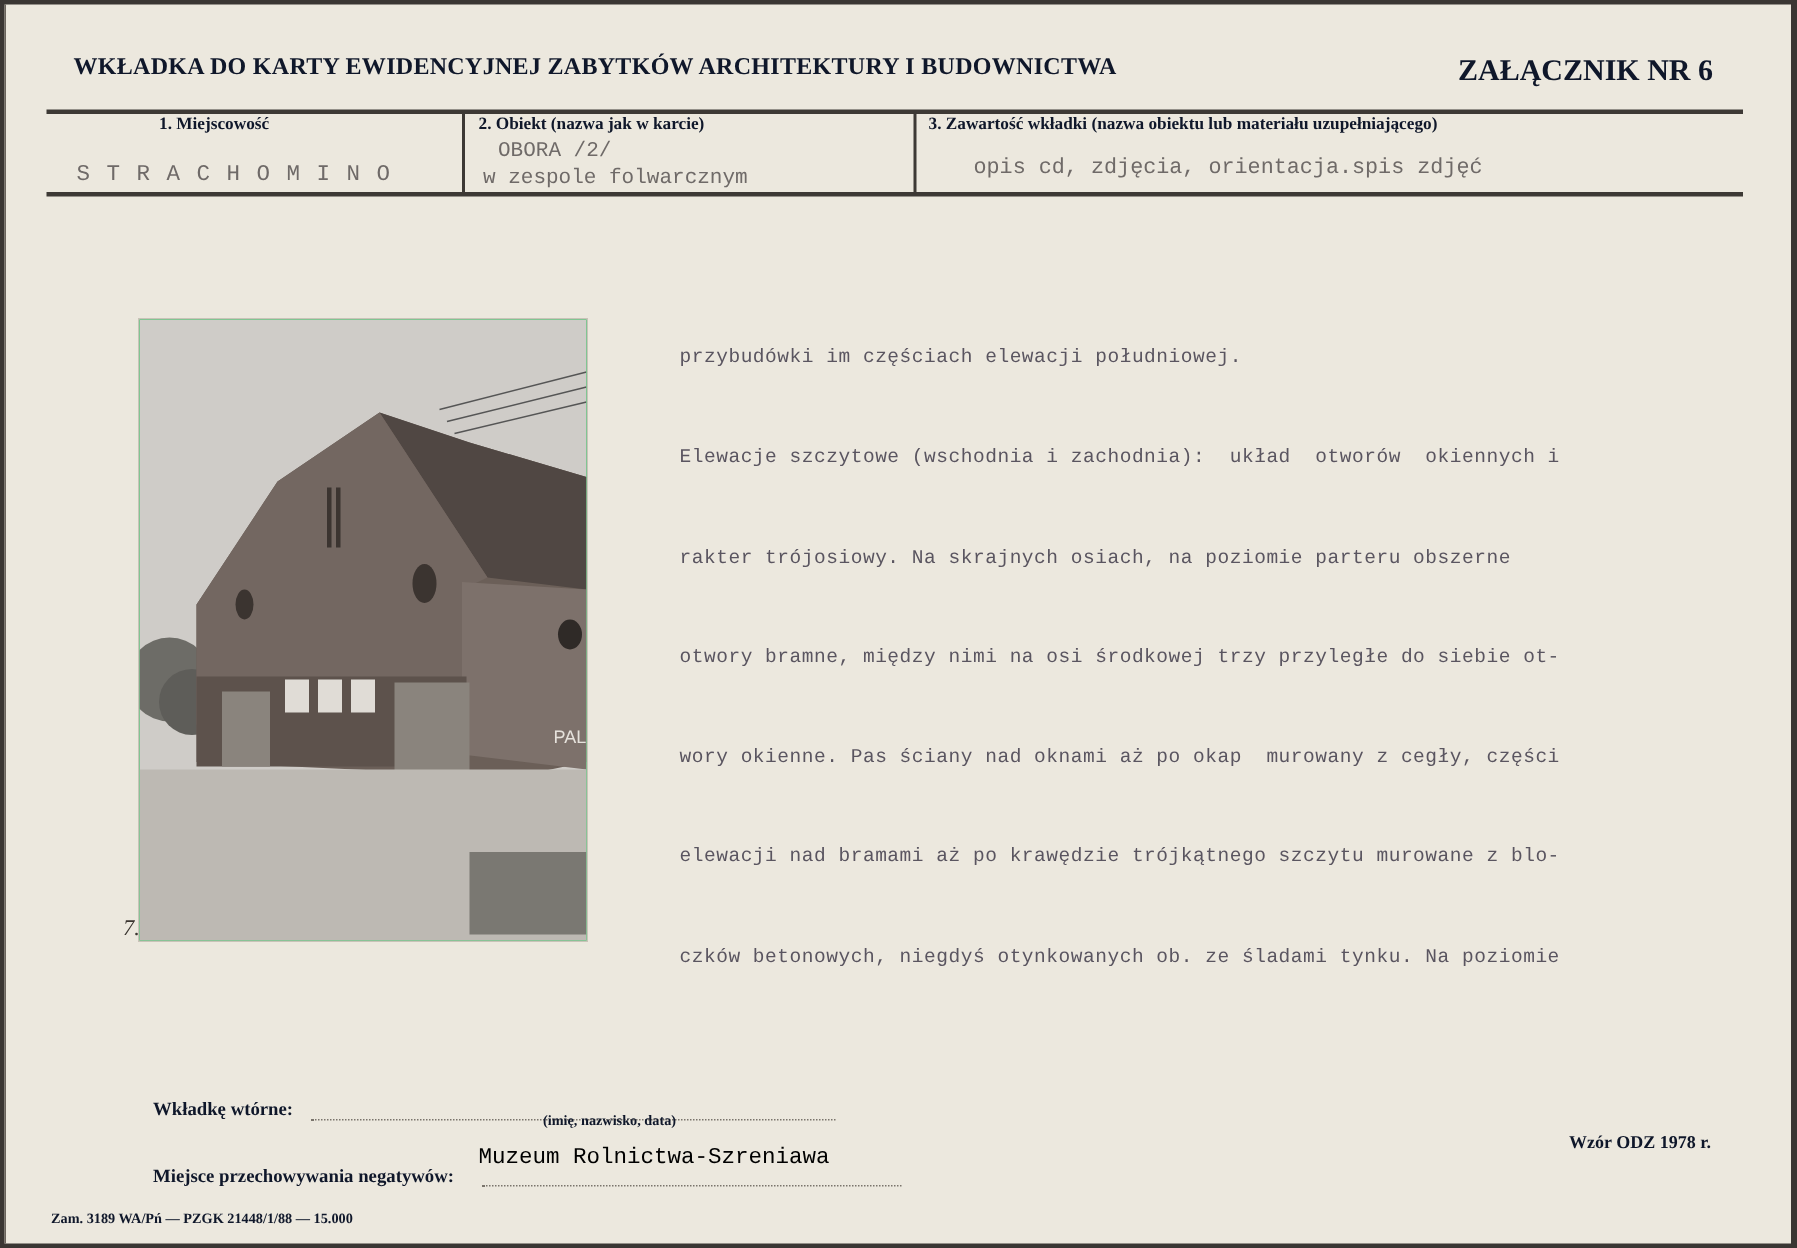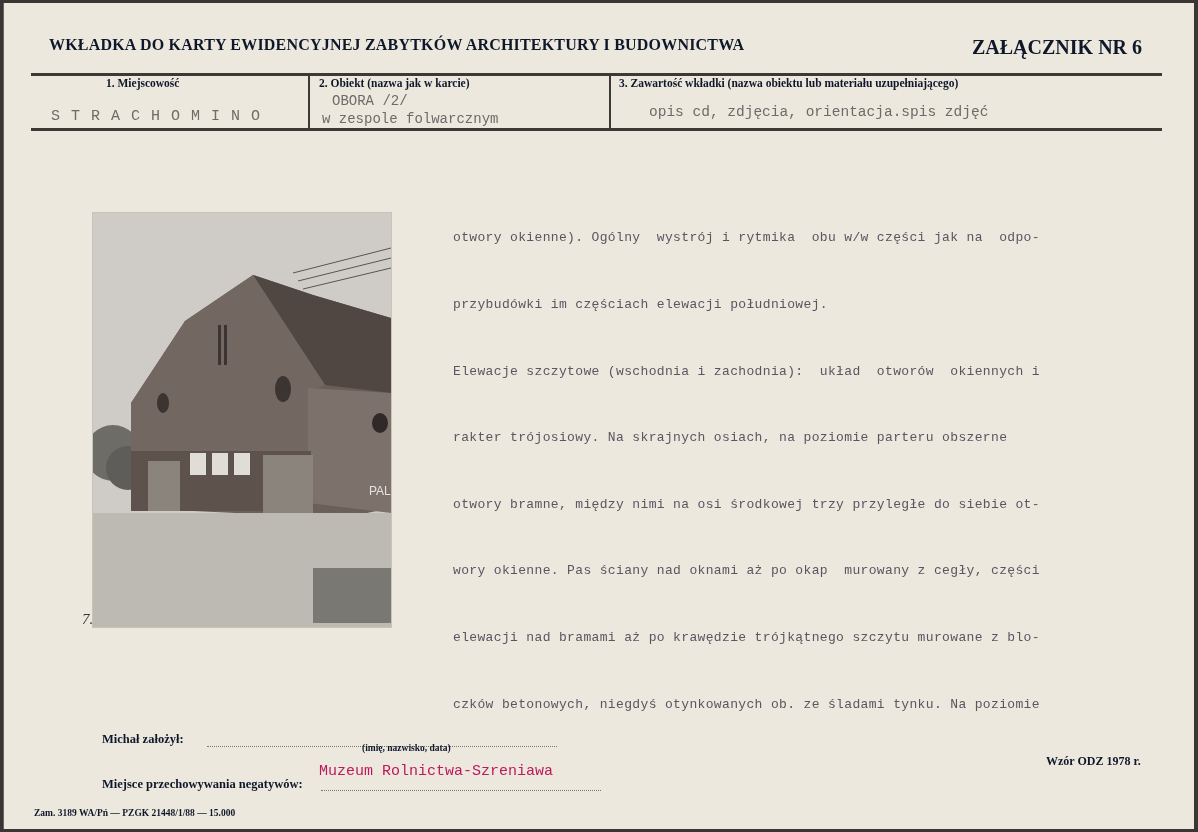--- a/index.html
+++ b/index.html
@@ -69,40 +69,39 @@
       <rect x="125" y="112" width="3" height="40" fill="#3b3430"></rect>
       <rect x="131" y="112" width="3" height="40" fill="#3b3430"></rect>
       <rect x="0" y="300" width="298" height="114" fill="#bdb9b3"></rect>
       <rect x="220" y="355" width="78" height="55" fill="#7a7872"></rect>
       <text x="276" y="282" font-size="12" fill="#e6e2dc" font-family="Liberation Sans, sans-serif">PAL</text>
     </svg>
   </div>
   <div class="photo-num">7.</div>
 
   <div class="body-text mono">
-    <div>otwory okienne). Ogólny  wystrój i rytmika  obu w/w części jak na  odpo-</div>
     <div>przybudówki im częściach elewacji południowej.</div>
     <div>Elewacje szczytowe (wschodnia i zachodnia):  układ  otworów  okiennych i</div>
     <div>rakter trójosiowy. Na skrajnych osiach, na poziomie parteru obszerne</div>
     <div>otwory bramne, między nimi na osi środkowej trzy przyległe do siebie ot-</div>
     <div>wory okienne. Pas ściany nad oknami aż po okap  murowany z cegły, części</div>
     <div>elewacji nad bramami aż po krawędzie trójkątnego szczytu murowane z blo-</div>
     <div>czków betonowych, niegdyś otynkowanych ob. ze śladami tynku. Na poziomie</div>
     
     
     
     
     
     
     
   </div>
 
-  <div class="footer-label serif" style="left:98px;top:729px;">Michał założył:</div>
+  <div class="footer-label serif" style="left:98px;top:729px;">Wkładkę wtórne:</div>
   <div class="dotline" style="left:203px;top:743px;width:350px;"></div>
   <div class="small-bold serif" style="left:310px;top:740px;margin-left:48px;">(imię, nazwisko, data)</div>
 
   <div class="footer-label serif" style="left:98px;top:774px;">Miejsce przechowywania negatywów:</div>
   <div class="dotline" style="left:317px;top:787px;width:280px;"></div>
-  <div class="typed mono" style="left:315px;top:760px;font-size:15px;color:#be185d;">Muzeum Rolnictwa-Szreniawa</div>
+  <div class="typed mono" style="left:315px;top:760px;font-size:15px;color:#000000;">Muzeum Rolnictwa-Szreniawa</div>
 
   <div class="footer-label serif" style="left:1042px;top:751px;font-size:12px;">Wzór ODZ 1978 r.</div>
   <div class="small-bold serif" style="left:30px;top:805px;font-size:9.5px;">Zam. 3189 WA/Pń — PZGK 21448/1/88 — 15.000</div>
 </div>
 
 </body></html>

